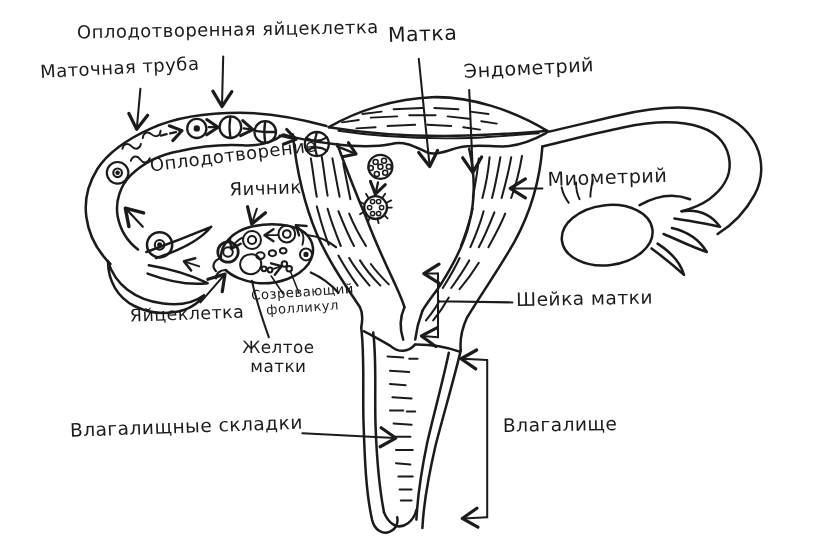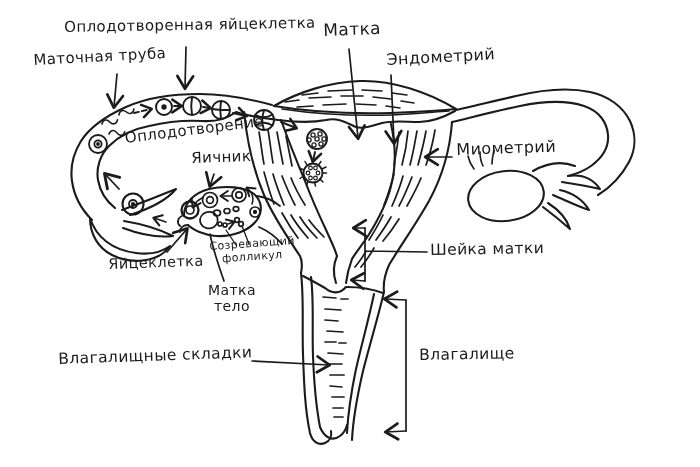--- a/index.html
+++ b/index.html
@@ -219,17 +219,17 @@
 
   <div class="lbl l-fertilized-egg">Оплодотворенная яйцеклетка</div>
   <div class="lbl l-fallopian-tube">Маточная труба</div>
   <div class="lbl l-uterus">Матка</div>
   <div class="lbl l-endometrium">Эндометрий</div>
   <div class="lbl l-fertilization">Оплодотворение</div>
   <div class="lbl l-ovary">Яичник</div>
   <div class="lbl l-myometrium">Миометрий</div>
   <div class="lbl l-egg-cell">Яйцеклетка</div>
   <div class="lbl l-maturing-follicle wrap">Созревающий фолликул</div>
-  <div class="lbl l-corpus-luteum wrap">Матка тело</div>
+  <div class="lbl l-corpus-luteum wrap">Желтое матки</div>
   <div class="lbl l-cervix">Шейка матки</div>
   <div class="lbl l-vaginal-folds">Влагалищные складки</div>
   <div class="lbl l-vagina">Влагалище</div>
 </div>
 
 </body></html>

